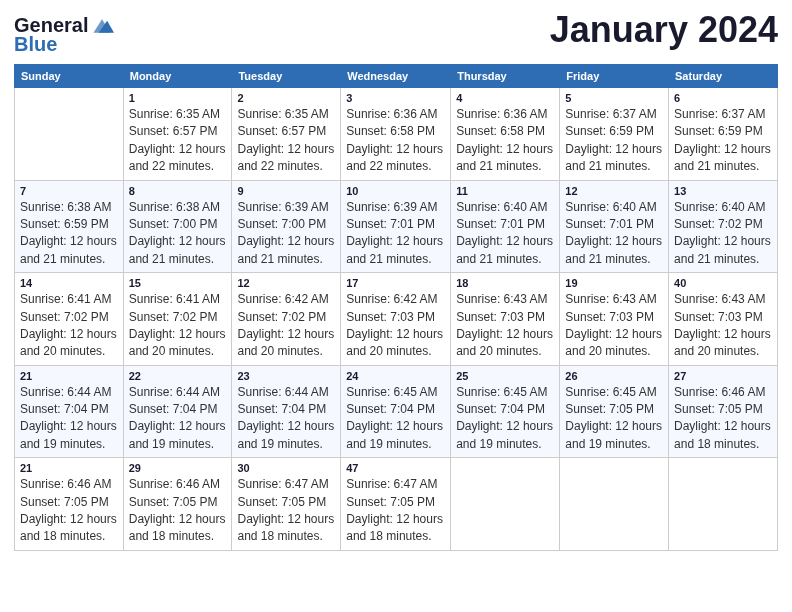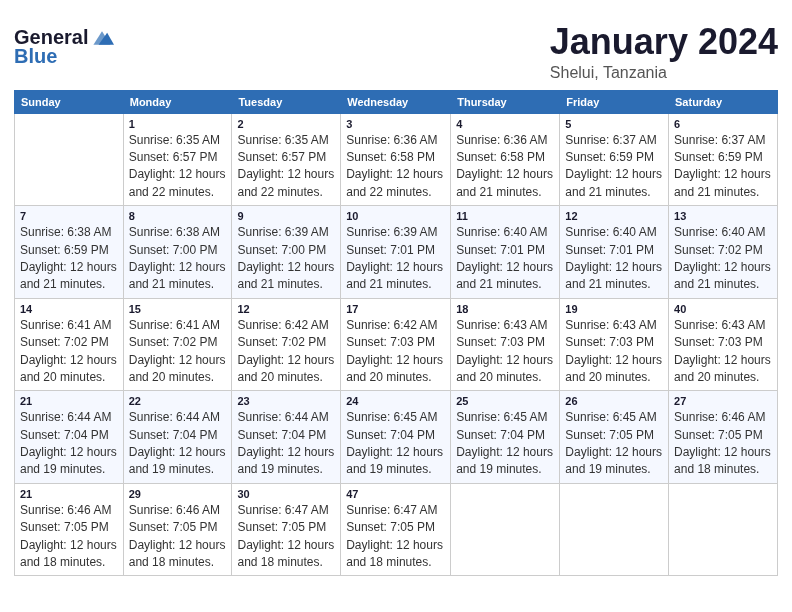--- a/index.html
+++ b/index.html
@@ -7,21 +7,21 @@
       font-family: Arial, sans-serif;
       background: #fff;
       width: 792px;
       height: 612px;
       overflow: hidden;
     }
     .page {
       width: 792px;
       height: 612px;
       background: #fff;
-      padding: 22px 14px 10px 14px;
+      padding: 10px 14px 10px 14px;
     }
     .header {
       display: flex;
       justify-content: space-between;
       align-items: flex-start;
       margin-bottom: 8px;
     }
     .logo {
       display: flex;
       flex-direction: column;
@@ -109,21 +109,20 @@
           <polygon points="4,18 14,2 24,18" fill="#2e6db4" opacity="0.7"></polygon>
           <polygon points="10,18 20,4 28,18" fill="#2e6db4"></polygon>
         </svg>
       </div>
       <div class="logo-text" style="margin-top:-4px;align-items:center;">
         <span class="logo-blue">Blue</span>
       </div>
     </div>
     <div class="title-section">
       <div class="month-title">January 2024</div>
-      <div class="location-title">Shelui, Tanzania</div>
     </div>
   </div>
 
   <table class="calendar-table">
     <thead>
       <tr>
         <th>Sunday</th>
         <th>Monday</th>
         <th>Tuesday</th>
         <th>Wednesday</th>

